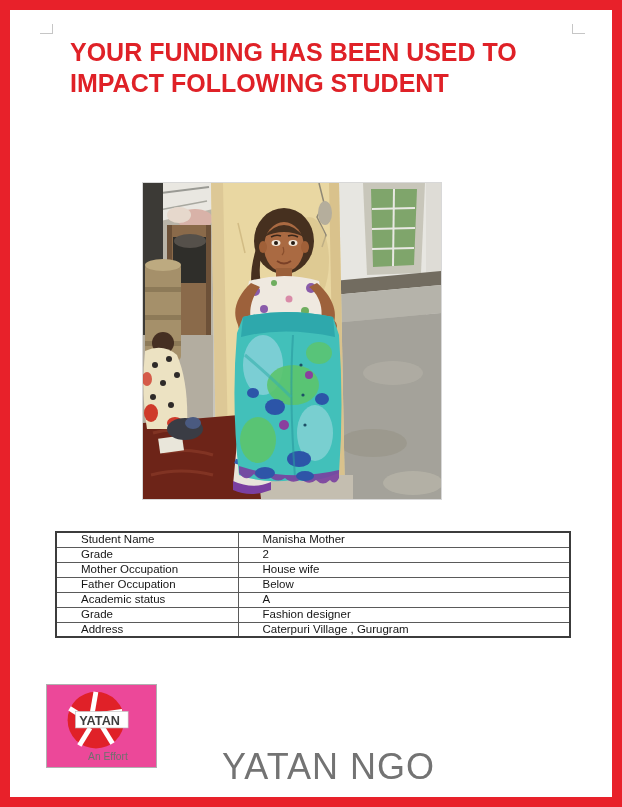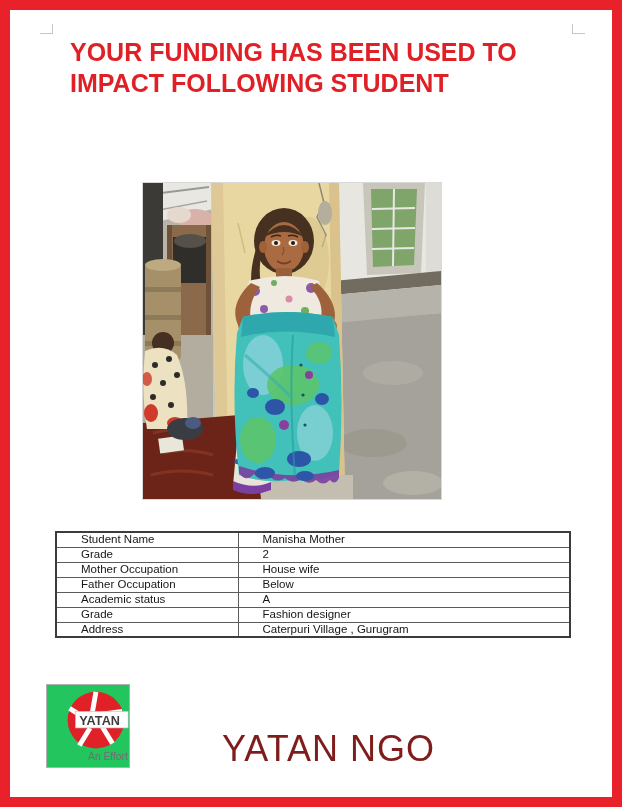--- a/index.html
+++ b/index.html
@@ -46,26 +46,26 @@
   .student-table td{
     border:1px solid #5a5a5a;
     height:15px;
     padding:0 0 1px 24px;
     vertical-align:middle;
     white-space:nowrap;
   }
   .student-table{border:2px solid #3c3c3c;}
   .student-table td.lbl{width:182px;}
   .logo-box{
-    position:absolute;left:36px;top:674px;width:84px;height:84px;
-    background:#22c55e;border:1px solid #b0b0b0;
+    position:absolute;left:36px;top:674px;width:111px;height:84px;
+    background:#ec4899;border:1px solid #b0b0b0;
   }
   .org-name{
-    position:absolute;left:212px;top:718px;
-    font-size:36px;color:#7f1d1d;letter-spacing:1px;
+    position:absolute;left:212px;top:736px;
+    font-size:36px;color:#737373;letter-spacing:1px;
     font-weight:400;
     text-align:center;
   }
 </style>
 </head>
 <body>
 
 <div class="page">
 
   <span class="corner-mark tl"></span>

